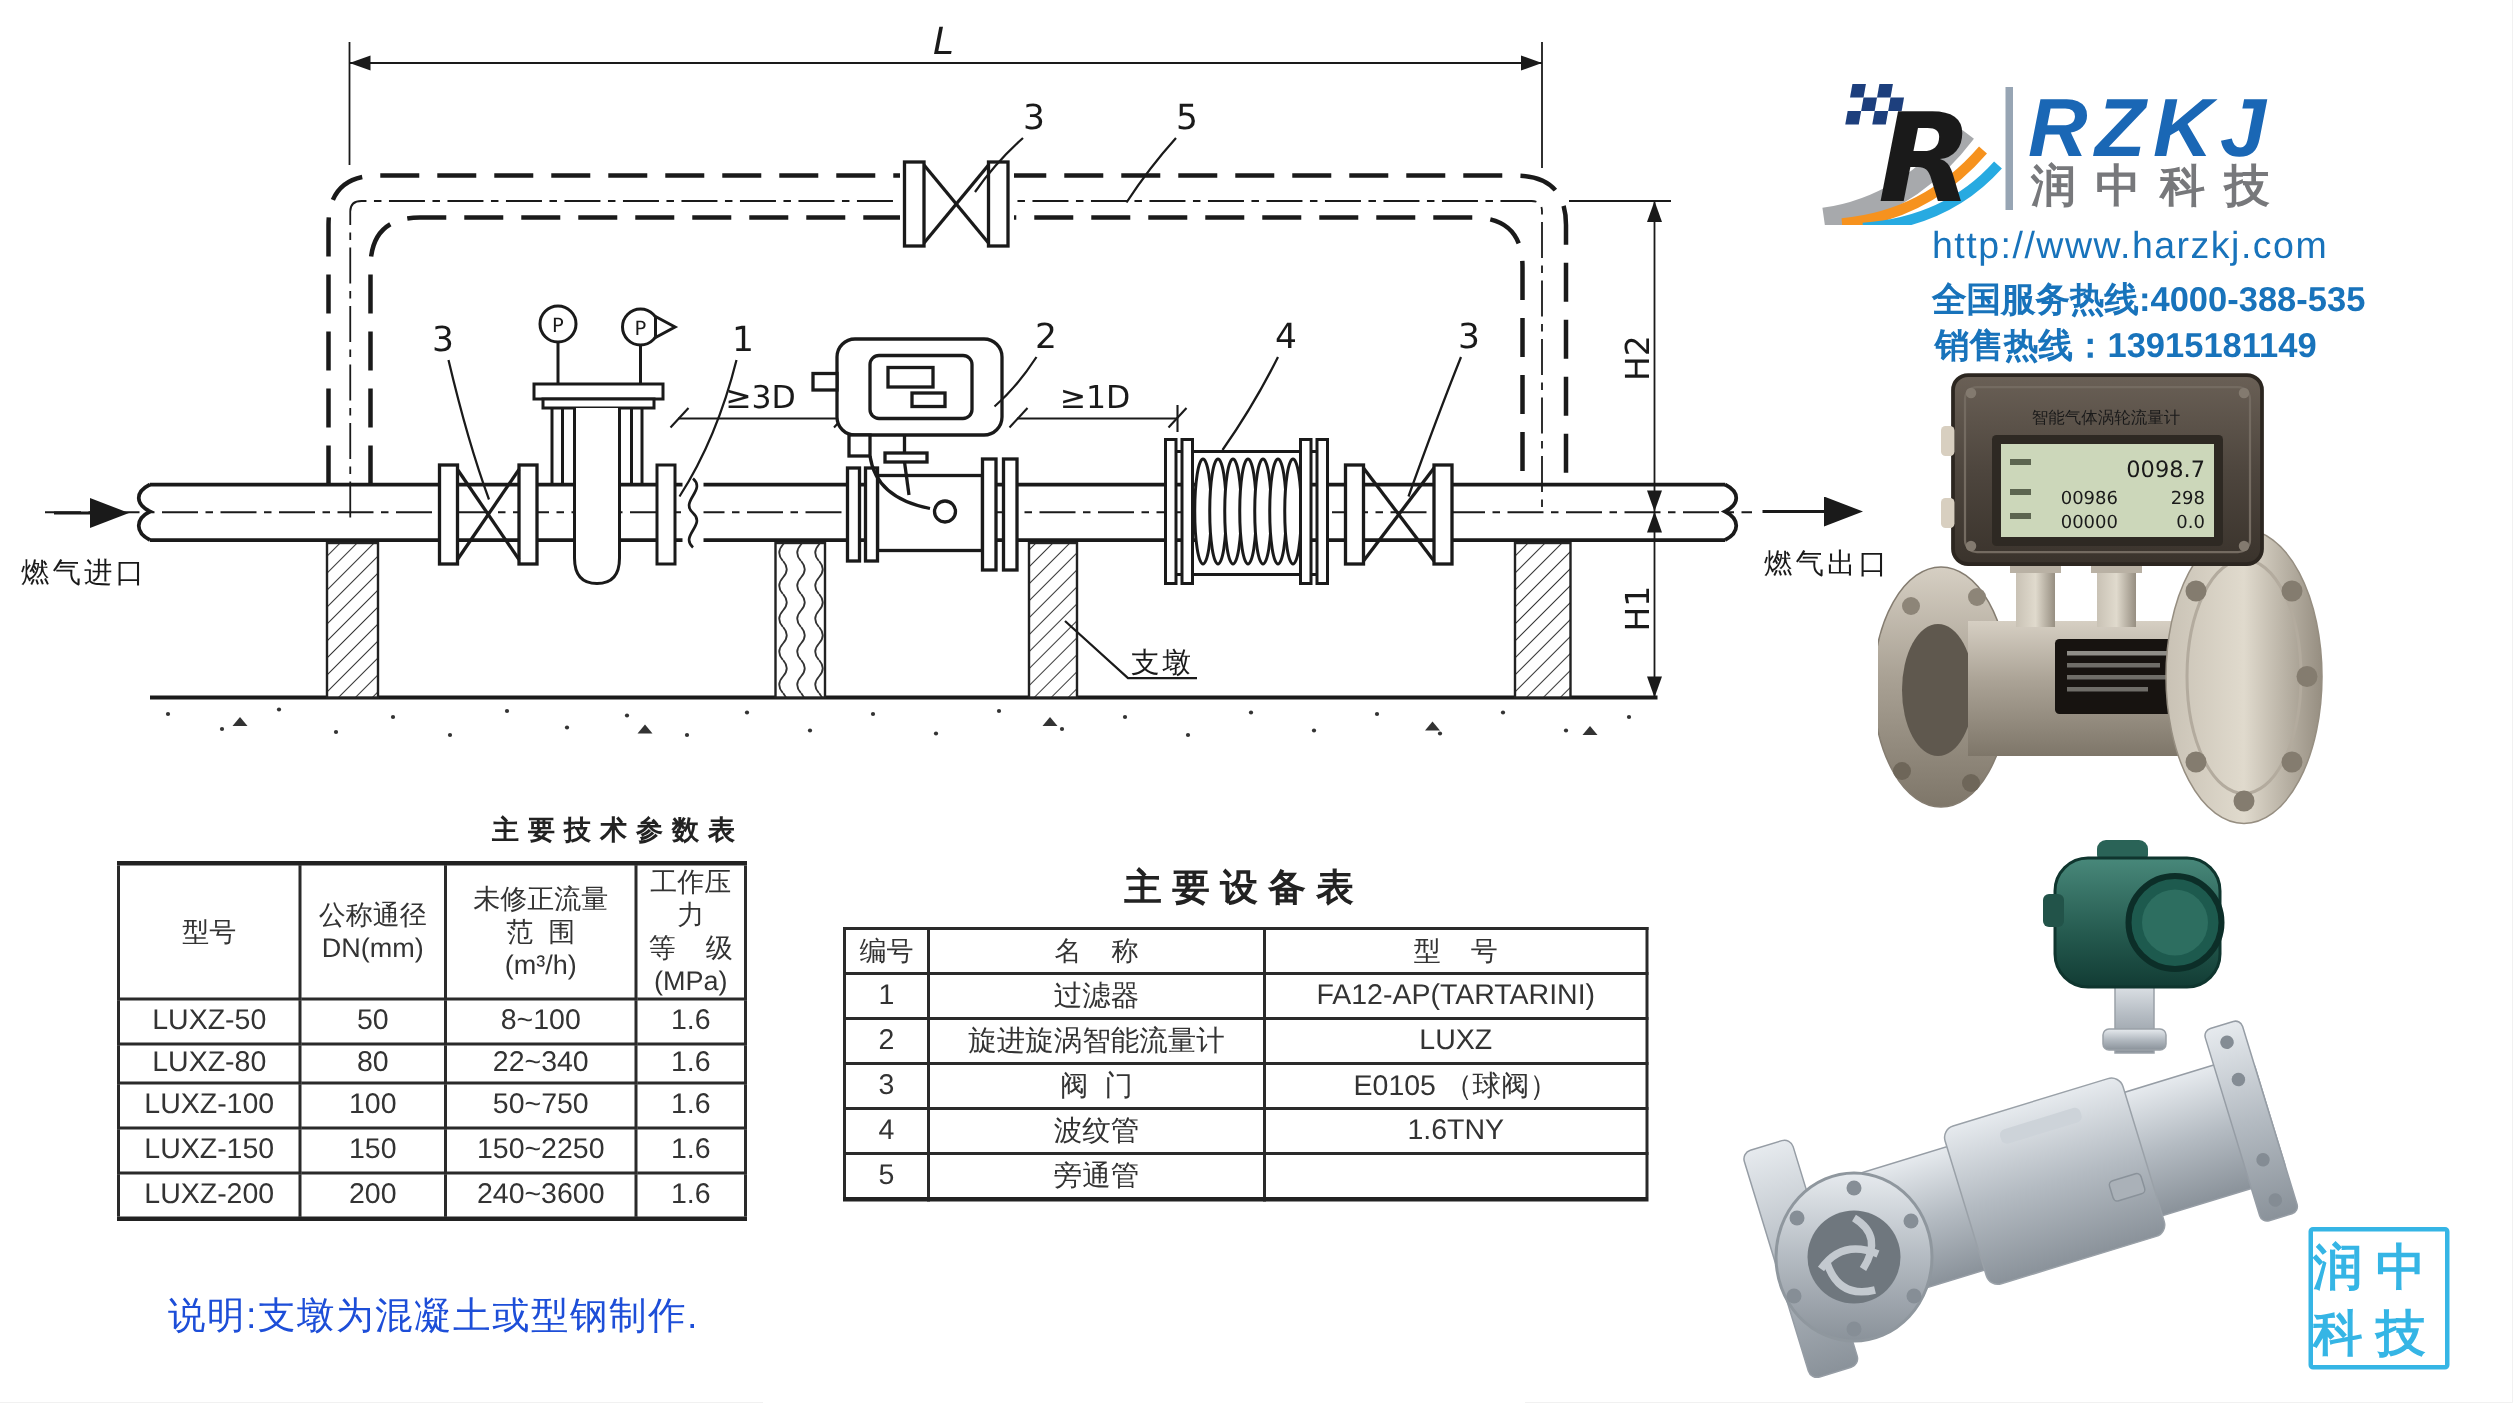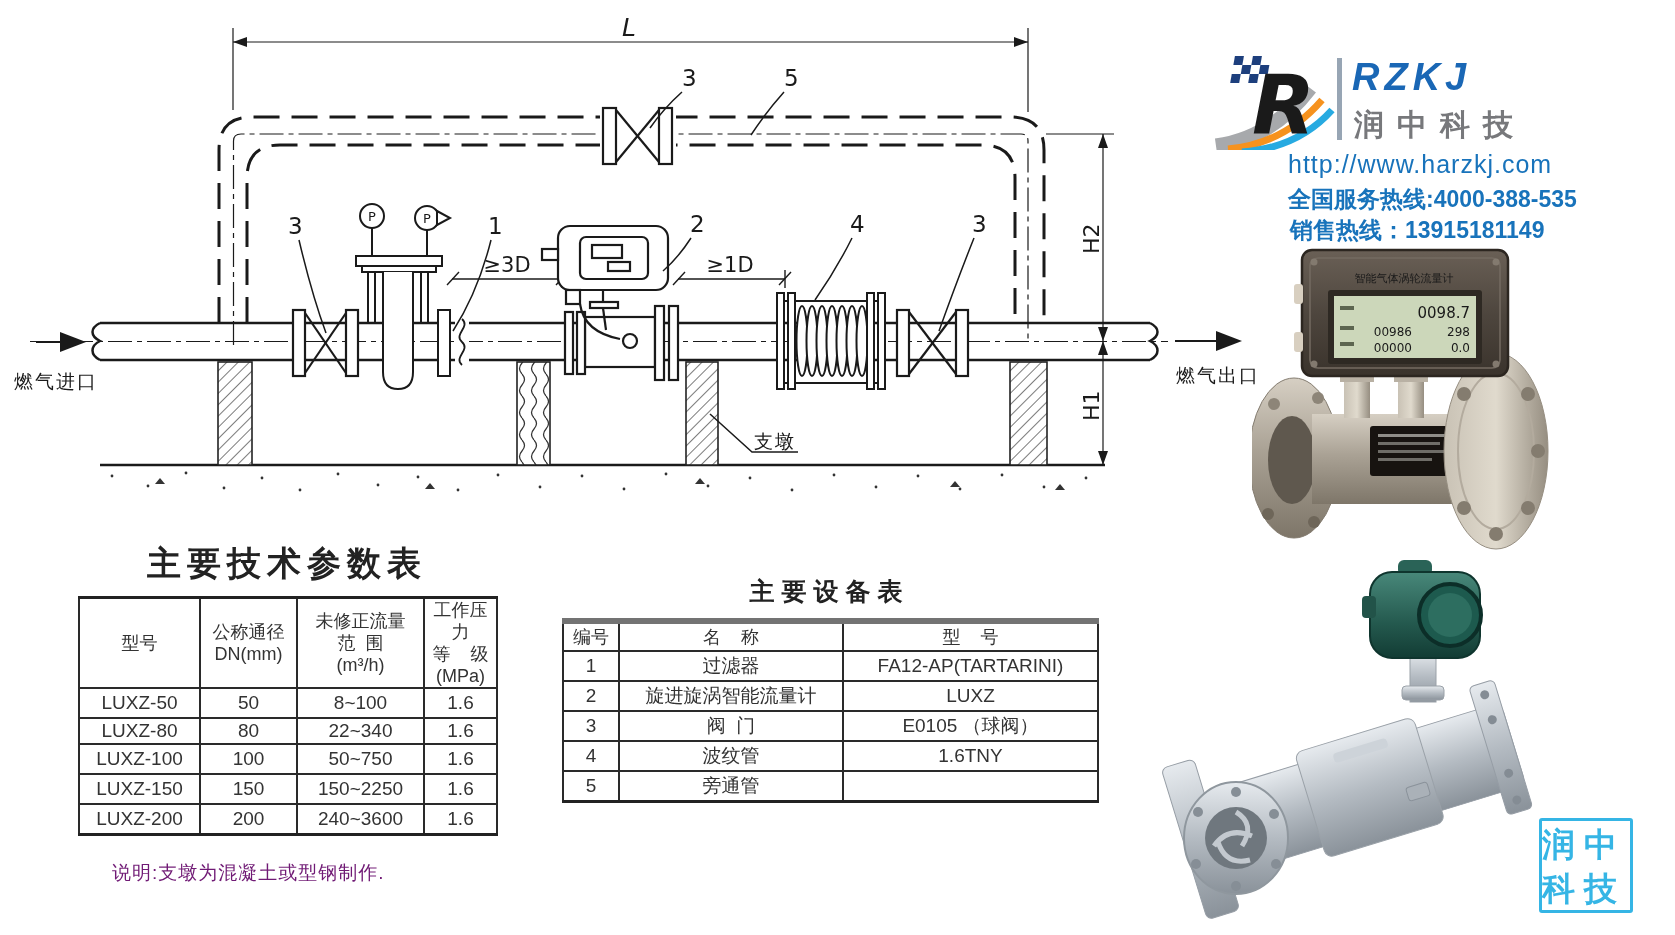--- a/index.html
+++ b/index.html
@@ -1,30 +1,30 @@
 <!DOCTYPE html>
 <html><head>
 <meta charset="utf-8">
 <style>
   html,body{margin:0;padding:0;background:#e8e8e8;}
   .page{position:relative;width:1675px;height:935px;background:#ffffff;overflow:hidden;
         font-family:"Liberation Sans",sans-serif;color:#1a1a1a;}
   .abs{position:absolute;}
   svg text{font-family:"DejaVu Sans","Liberation Sans",sans-serif;fill:#1a1a1a;}
   
-  .ttitle{font-size:34px;font-weight:bold;letter-spacing:6px;text-align:center;color:#222;}
+  .ttitle{font-size:18px;font-weight:bold;letter-spacing:6px;text-align:right;color:#222;}
   table.draw{border-collapse:collapse;table-layout:fixed;color:#333;}
   table.draw td{border:2px solid #2a2a2a;text-align:center;vertical-align:middle;
                 font-size:19px;padding:0 2px;overflow:hidden;}
   table.draw tr.hdr td{font-size:18px;line-height:22px;}
   .pre{white-space:pre;}
-  .tnote{font-size:19px;color:#701a75;letter-spacing:1px;}
+  .tnote{font-size:25px;color:#1d4ed8;letter-spacing:1px;}
   .eqtitle{font-size:25px;font-weight:bold;letter-spacing:7px;text-align:center;color:#222;}
   
-  .rzkj{font-size:38px;font-weight:bold;font-style:italic;color:#1a67b5;letter-spacing:5px;line-height:1;}
+  .rzkj{font-size:55px;font-weight:bold;font-style:italic;color:#1a67b5;letter-spacing:5px;line-height:1;}
   .logocn{font-size:30px;font-weight:bold;color:#77787b;letter-spacing:13px;line-height:1;}
   .weburl{font-size:25px;font-weight:normal;color:#1873bb;letter-spacing:1px;}
   .hotline{font-size:23px;font-weight:bold;color:#1873bb;}
   .vbar{width:5px;height:82px;background:#97a5b4;}
   .wm{width:94px;height:95px;border:3px solid #35b5e5;border-radius:3px;box-sizing:border-box;
       color:#35b5e5;font-weight:bold;font-size:33px;text-align:left;letter-spacing:9px;
       line-height:44px;padding-top:2px;background:rgba(255,255,255,.75);}
 </style>
 </head>
 <body>
@@ -302,21 +302,21 @@
         <td>240~3600</td>
         <td>1.6</td>
           </tr>
     </tbody>
       </table>
   </div>
   <div class="abs tnote" style="left:112px;top:860px">说明:支墩为混凝土或型钢制作.</div>
 
   <div class="abs" style="left:562px;top:575px;width:535px">
     <div class="eqtitle">主要设备表</div>
-    <table class="draw" style="width:535px;margin-top:10px;border-top:6px solid #737373;border-bottom:3px solid #222">
+    <table class="draw" style="width:535px;margin-top:10px;border-top:2px solid #737373;border-bottom:3px solid #222">
       <colgroup>
           <col style="width:56px">
           <col style="width:224px">
           <col style="width:255px">
         </colgroup>
       <tbody>
           <tr class="hdr" style="height:30px">
         <td class="pre">编号</td>
         <td class="pre">名    称</td>
         <td class="pre">型    号</td>

